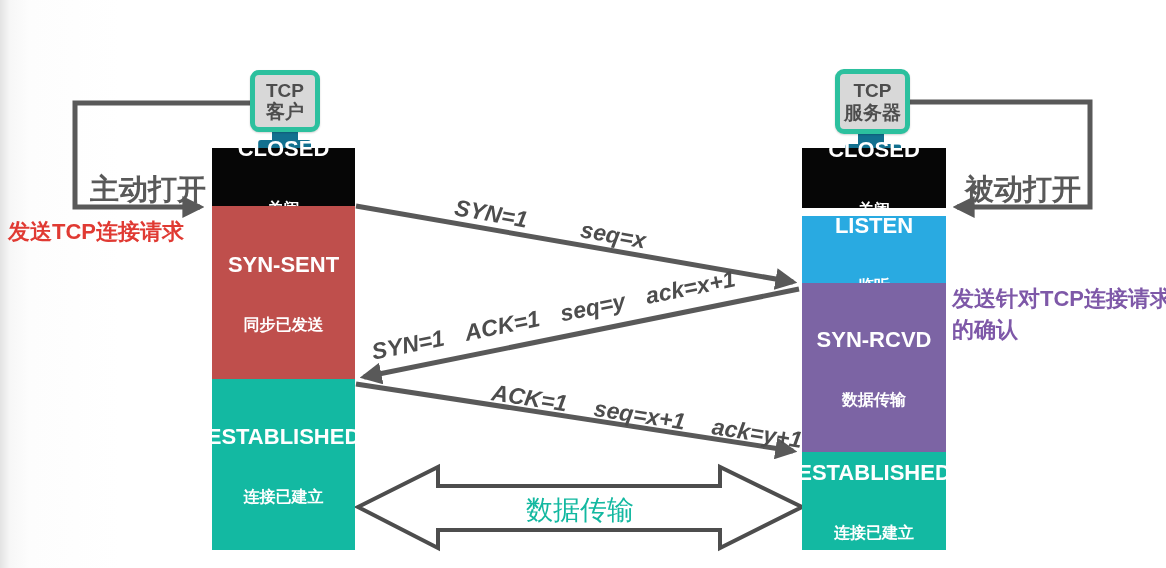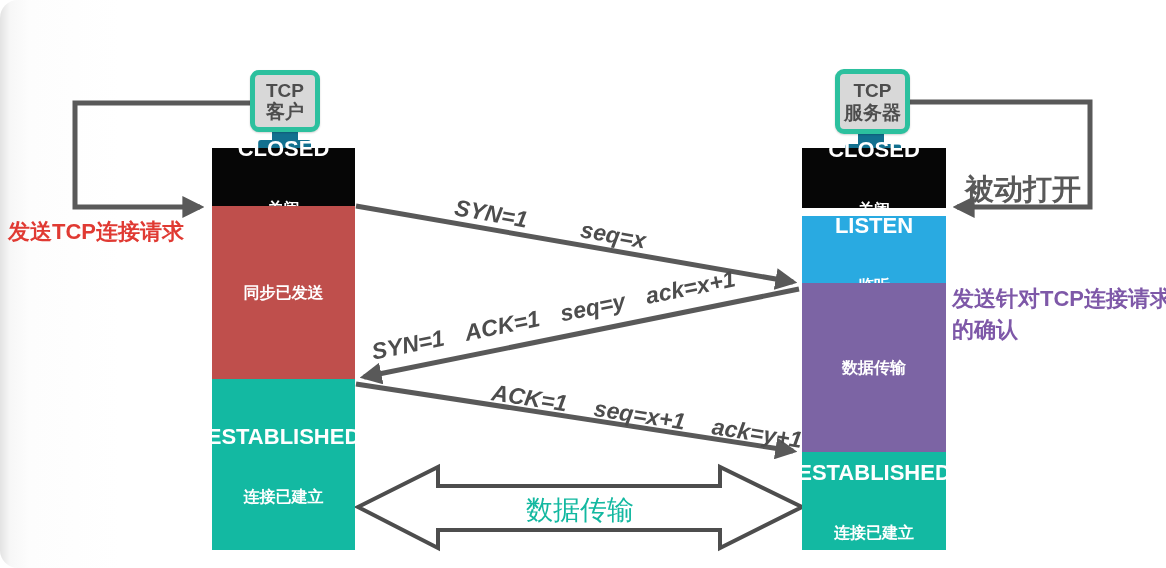--- a/index.html
+++ b/index.html
@@ -6,21 +6,20 @@
   html, body { width: 1166px; height: 568px; overflow: hidden; }
   body {
     font-family: "Liberation Sans", "DejaVu Sans", sans-serif;
     background: #ffffff;
   }
   .stage {
     position: relative;
     width: 1166px;
     height: 568px;
     background: linear-gradient(90deg, #e3e3e3 0px, #f7f7f7 10px, #fdfdfd 30px, #ffffff 120px, #ffffff 100%);
-    border-radius: 18px;
   }
   svg.layer {
     position: absolute;
     left: 0; top: 0;
     width: 1166px; height: 568px;
   }
 
   
   .monitor-screen {
     position: absolute;
@@ -151,43 +150,46 @@
       <span>TCP</span>
       <span>服务器</span>
     </div>
   </div>
 
   <div class="state-box bg-closed" style="left:212px; top:148px; width:143px; height:58px;">
     <span class="en">CLOSED</span>
     <span class="zh">关闭</span>
   </div>
   <div class="state-box bg-syn-sent" style="left:212px; top:206px; width:143px; height:173px;">
+    <span class="en">SYN-SENT</span>
     <span class="zh">同步已发送</span>
   </div>
   <div class="state-box bg-established" style="left:212px; top:379px; width:143px; height:171px;">
     <span class="en">ESTABLISHED</span>
     <span class="zh">连接已建立</span>
   </div>
 
   <div class="state-box bg-closed" style="left:802px; top:148px; width:144px; height:60px;">
     <span class="en">CLOSED</span>
     <span class="zh">关闭</span>
   </div>
   <div class="state-box bg-listen" style="left:802px; top:216px; width:144px; height:75px;">
     <span class="en">LISTEN</span>
     <span class="zh">监听</span>
   </div>
   <div class="state-box bg-syn-rcvd" style="left:802px; top:283px; width:144px; height:169px;">
+    <span class="en">SYN-RCVD</span>
     <span class="zh">数据传输</span>
   </div>
   <div class="state-box bg-established" style="left:802px; top:452px; width:144px; height:98px;">
     <span class="en">ESTABLISHED</span>
     <span class="zh">连接已建立</span>
   </div>
 
+  <div class="open-label" style="left:90px; top:170px;">主动打开</div>
   <div class="open-label" style="left:965px; top:170px;font-family:Liberation Serif, serif;">被动打开</div>
 
   <div class="annot annot-red" style="left:8px; top:217px;">发送TCP连接请求</div>
   <div class="annot annot-purple" style="left:952px; top:284px;">发送针对TCP连接请求的确认</div>
 
   <div class="msg" id="msg-syn">
     <span>SYN=1</span>
     <span>seq=x</span>
   </div>
   <div class="msg" id="msg-syn-ack">

